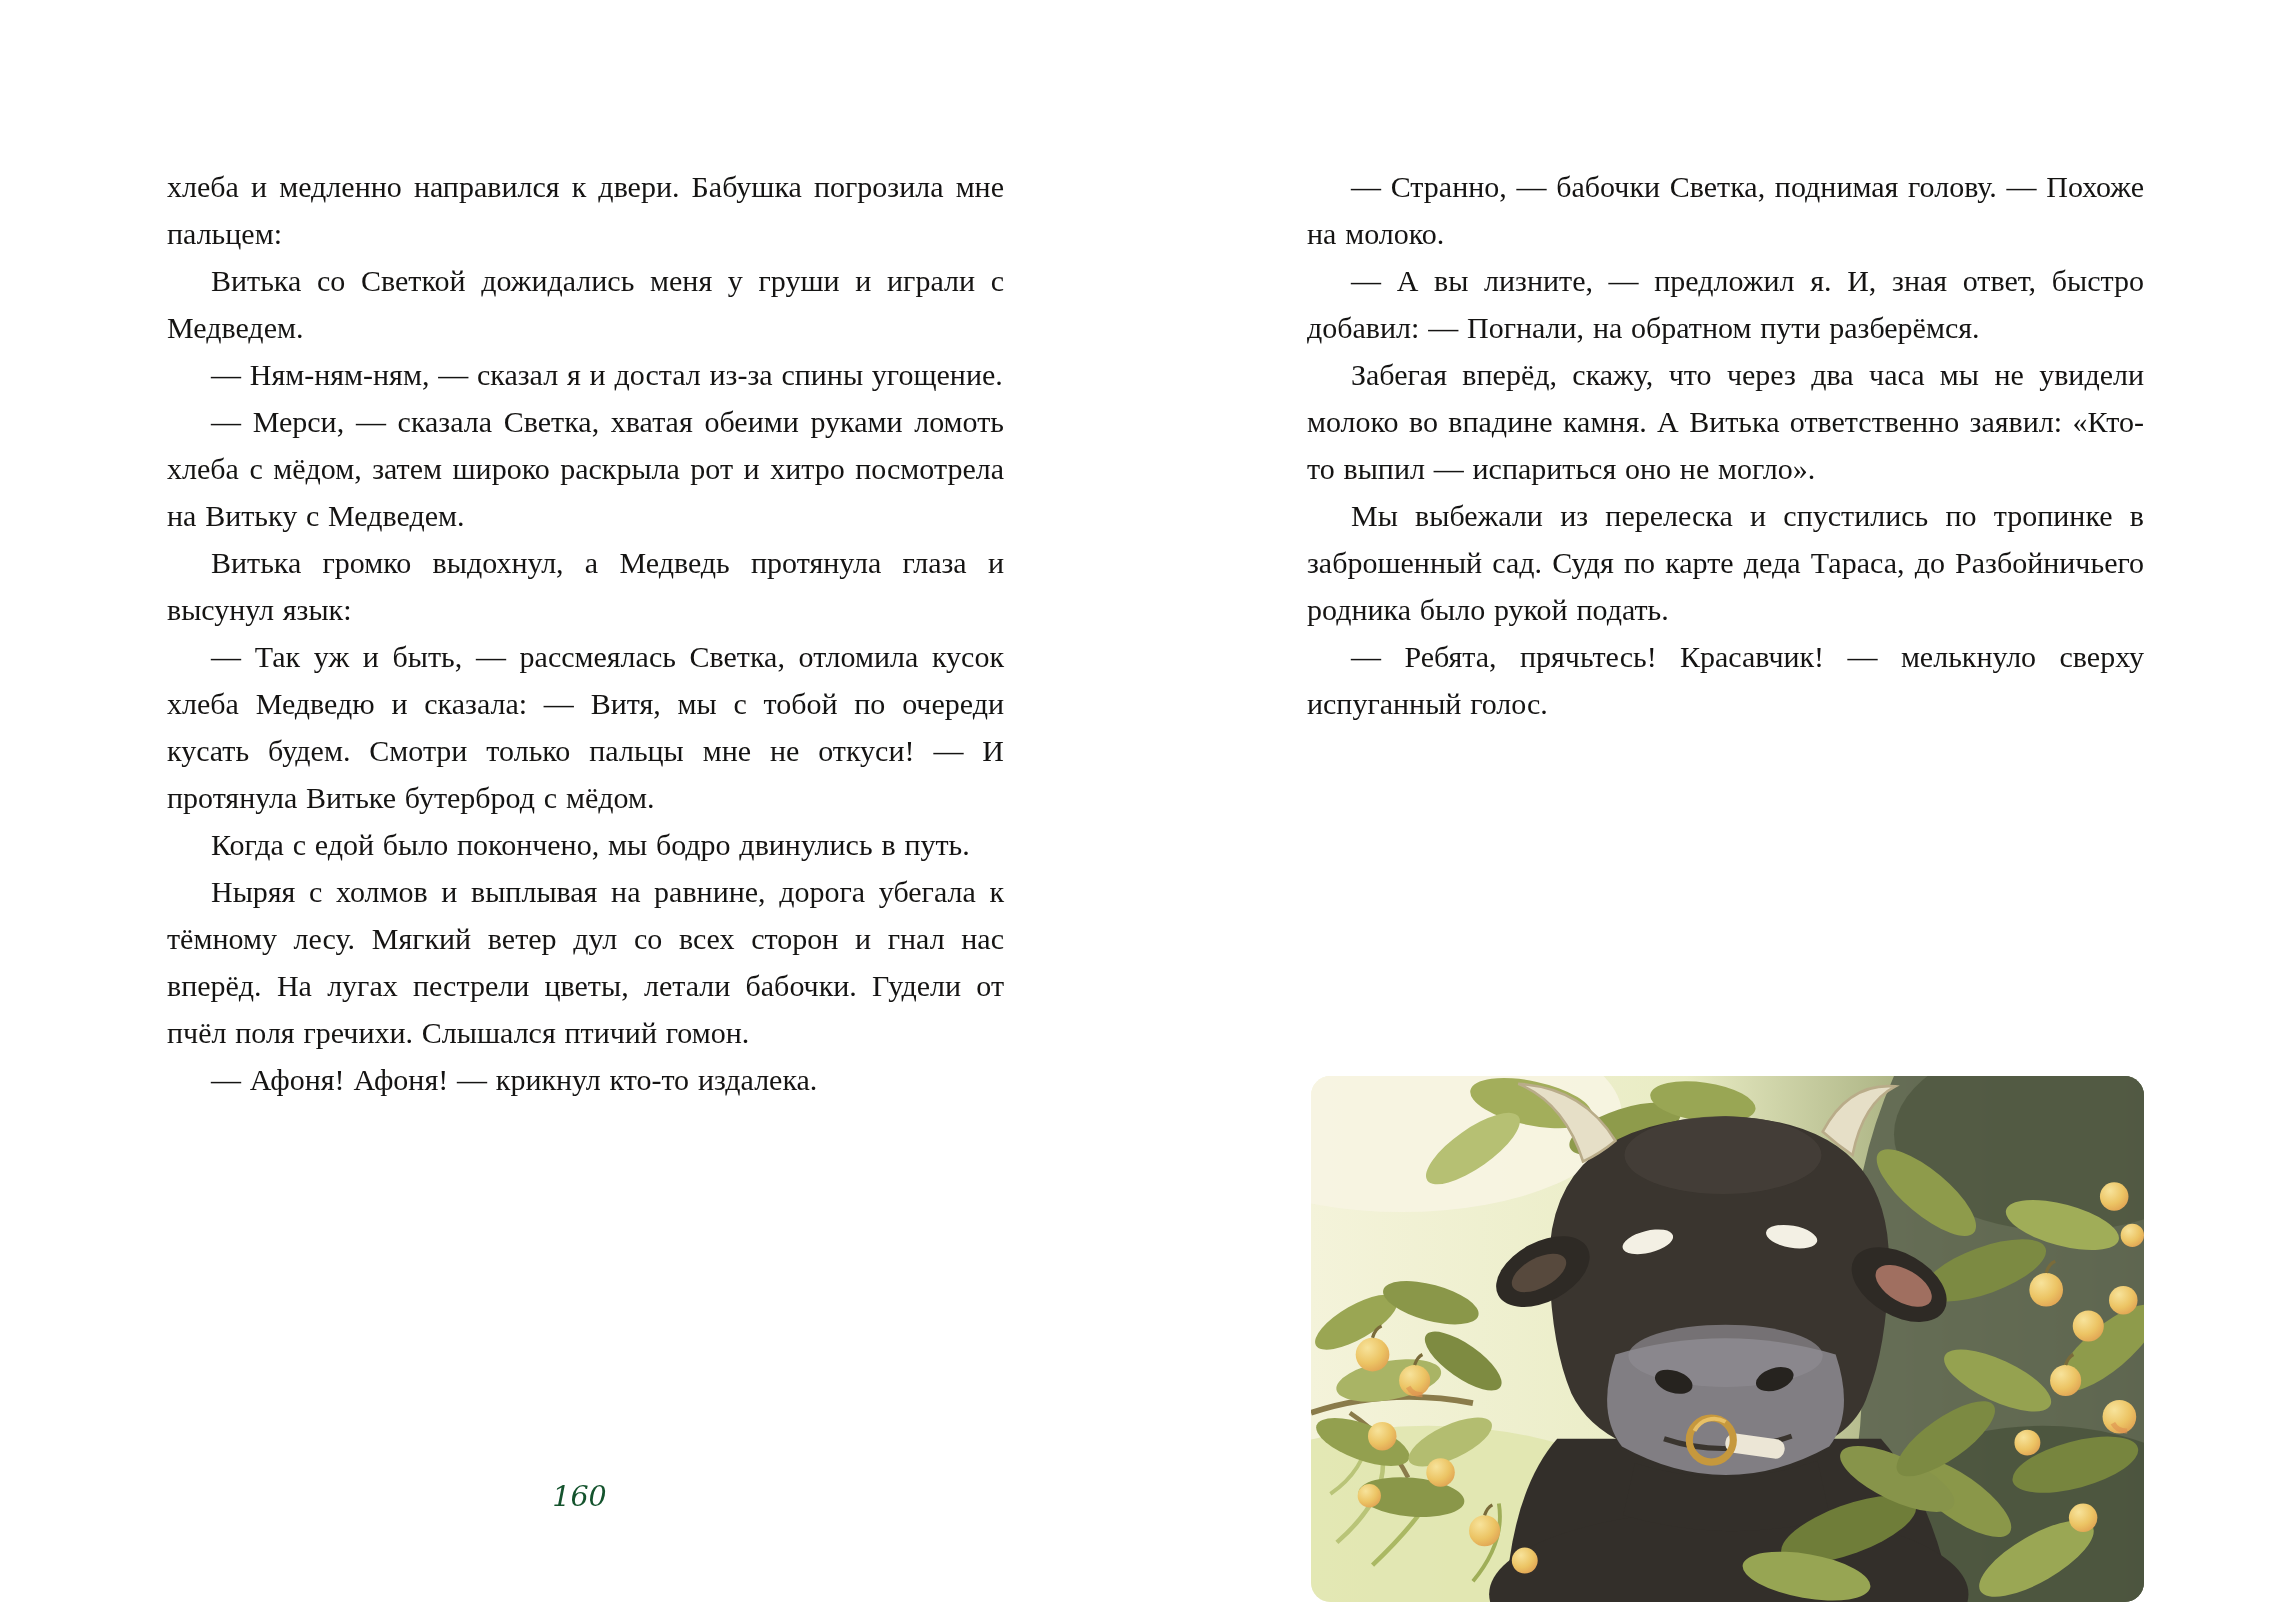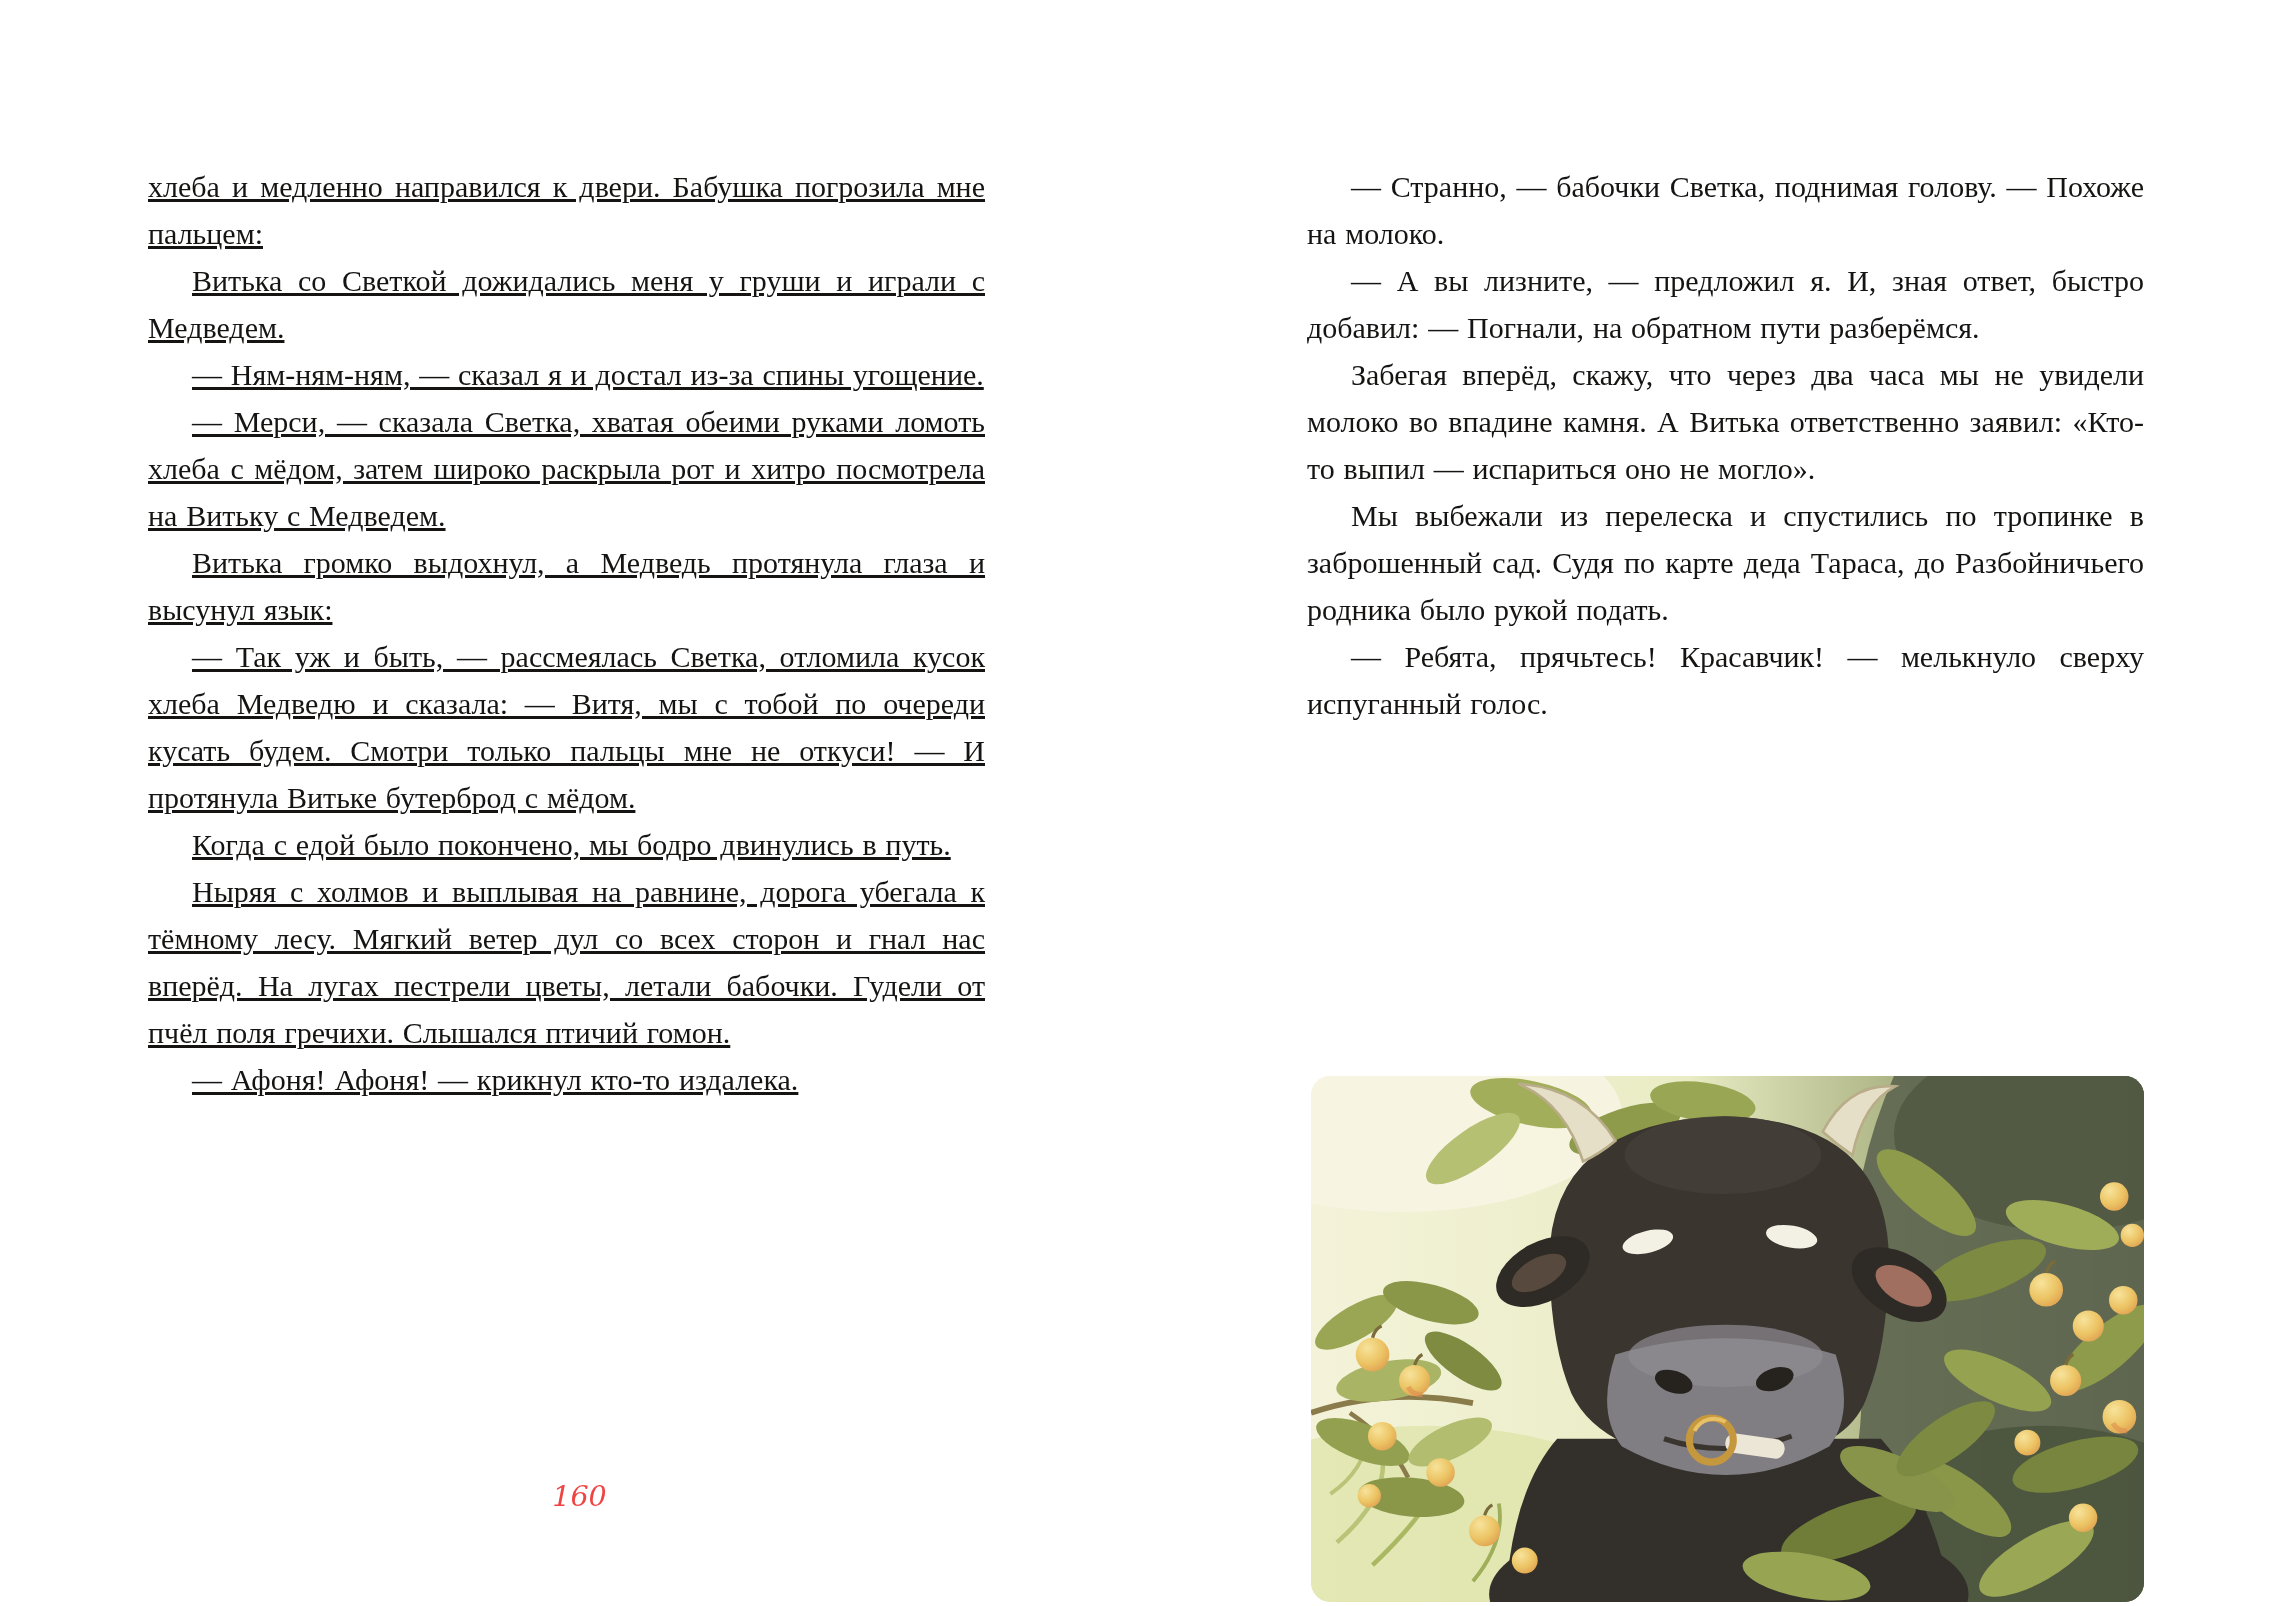--- a/index.html
+++ b/index.html
@@ -14,34 +14,34 @@
   }
   .text-col {
     position: absolute;
     top: 163px;
     width: 837px;
     font-size: 30px;
     line-height: 47px;
     text-align: justify;
     word-spacing: 1.3px;
   }
-  #left-col  { left: 148px; text-decoration: underline; }
+  #left-col  { left: 167px; }
   #right-col { left: 1307px; }
   p.para { margin: 0; padding: 0; }
   p.para.indent { text-indent: 44px; }
   #page-num {
     position: absolute;
     left: 161px;
     top: 1480px;
     width: 837px;
     text-align: center;
     font-family: "DejaVu Serif", serif;
     font-style: italic;
     font-size: 28.5px;
-    color: #ef4444;
+    color: #14532d;
   }
   #illo {
     position: absolute;
     left: 1311px;
     top: 1076px;
     width: 833px;
     height: 526px;
     border-radius: 19.4px;
     overflow: hidden;
   }

